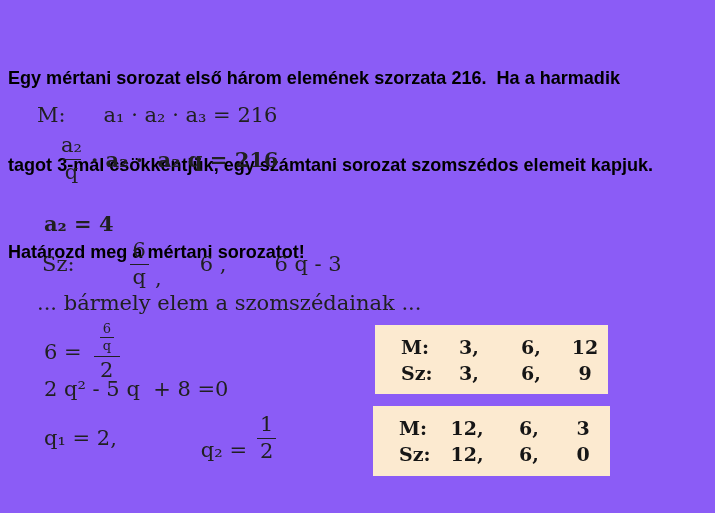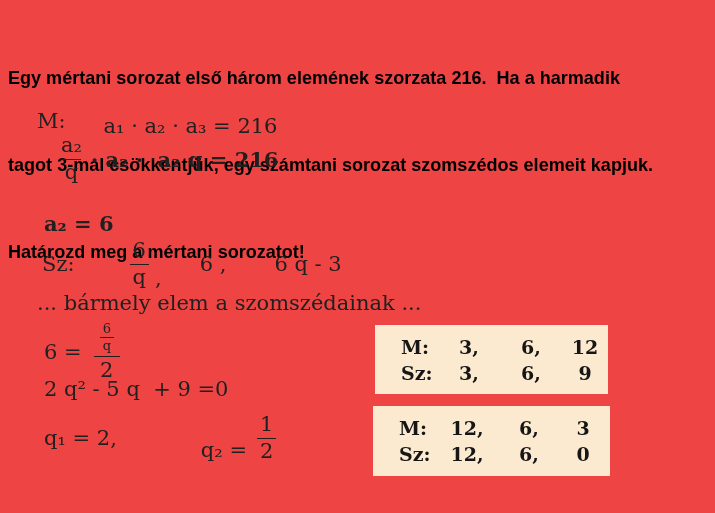--- a/index.html
+++ b/index.html
@@ -1,17 +1,17 @@
 <!DOCTYPE html>
 <html lang="hu"><head>
 <meta charset="utf-8">
 <style>
   html,body { margin:0; padding:0; background:#ffffff; }
   .page {
-    position:relative; width:715px; height:513px; background:#ef4444;
+    position:relative; width:715px; height:513px; background:#8b5cf6;
     overflow:hidden; font-family:"DejaVu Serif", serif; color:#1f1f1f;
   }
 
   
   .title-block {
     position:absolute; left:8px; top:5px;
     font-family:"Liberation Sans", sans-serif;
     font-weight:700; font-size:19px; line-height:29px; color:#000;
     transform:scaleX(0.95); transform-origin:left top;
     white-space:pre;
@@ -55,33 +55,33 @@
 <div class="page">
 
   <div class="title-block">
     <div>Egy mértani sorozat első három elemének szorzata 216.  Ha a harmadik</div>
     <div>tagot 3-mal csökkentjük, egy számtani sorozat szomszédos elemeit kapjuk.</div>
     <div>Határozd meg a mértani sorozatot!</div>
   </div>
 
   <div class="math-line flexline" style="left:37px; top:103px;">
     <span>M:</span>
-    <span style="margin-left:38px;margin-top:11px;">a₁ · a₂ · a₃ = 216</span>
+    <span style="margin-left:38px;">a₁ · a₂ · a₃ = 216</span>
   </div>
 
   <div class="math-line flexline" style="left:58px; top:133px;">
     <span class="frac">
       <span class="num">a₂</span>
       <span class="den">q</span>
     </span>
     <span style="margin-left:6px;font-weight:bold;">· a₂ ·  a₂ q = 216</span>
   </div>
 
 
-  <div class="math-line bold" style="left:44px; top:211px;">a₂ = 6</div>
+  <div class="math-line bold" style="left:44px; top:211px;">a₂ = 4</div>
 
   <div class="math-line flexline" style="left:42px; top:238px;">
     <span>Sz:</span>
     <span class="frac" style="margin-left:55px;">
       <span class="num">6</span>
       <span class="den">q</span>
     </span>
     <span style="margin-left:6px; align-self:flex-end;">,</span>
     <span style="margin-left:38px;">6 ,</span>
     <span style="margin-left:48px;">6 q - 3</span>
@@ -95,21 +95,21 @@
       <span class="topline">
         <span class="frac small">
           <span class="num">6</span>
           <span class="den">q</span>
         </span>
       </span>
       <span class="botline">2</span>
     </span>
   </div>
 
-  <div class="math-line" style="left:44px; top:377px;">2 q² - 5 q  + 9 =0</div>
+  <div class="math-line" style="left:44px; top:377px;">2 q² - 5 q  + 8 =0</div>
 
   <div class="math-line flexline" style="left:44px; top:412px;">
     <span>q₁ = 2,</span>
     <span style="margin-left:84px;margin-top:24px;">q₂ =</span>
     <span class="frac" style="margin-left:10px;">
       <span class="num">1</span>
       <span class="den">2</span>
     </span>
   </div>
 

